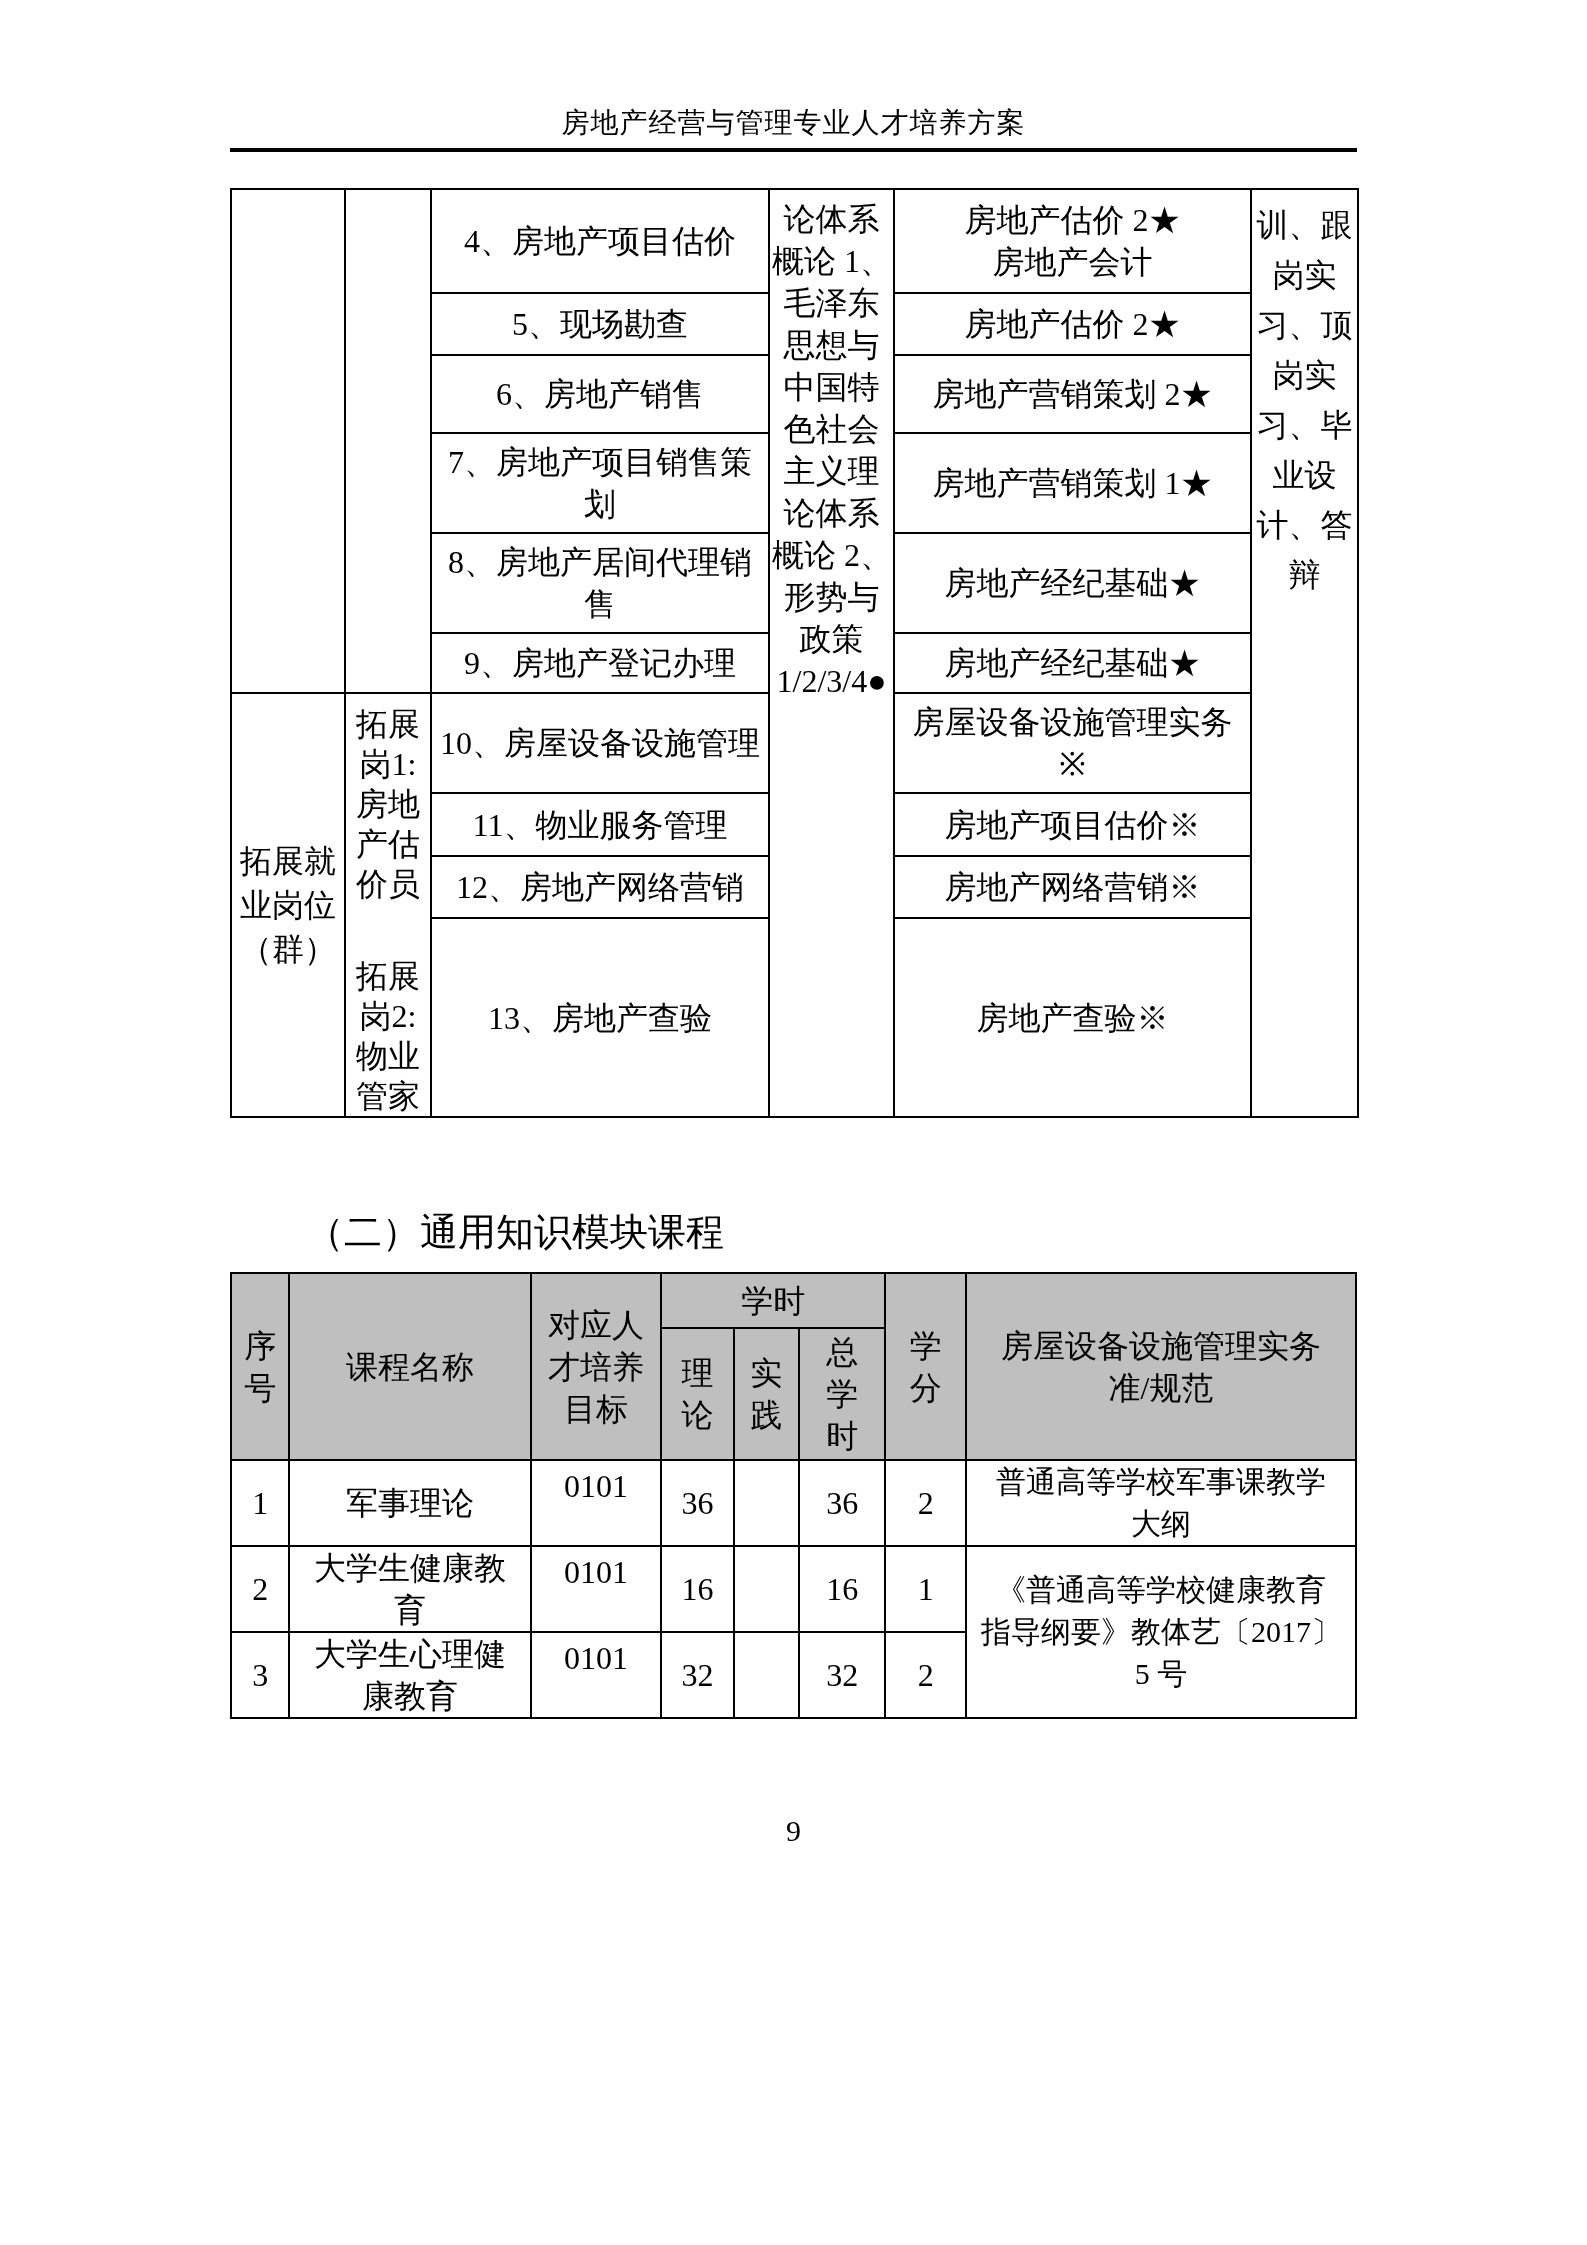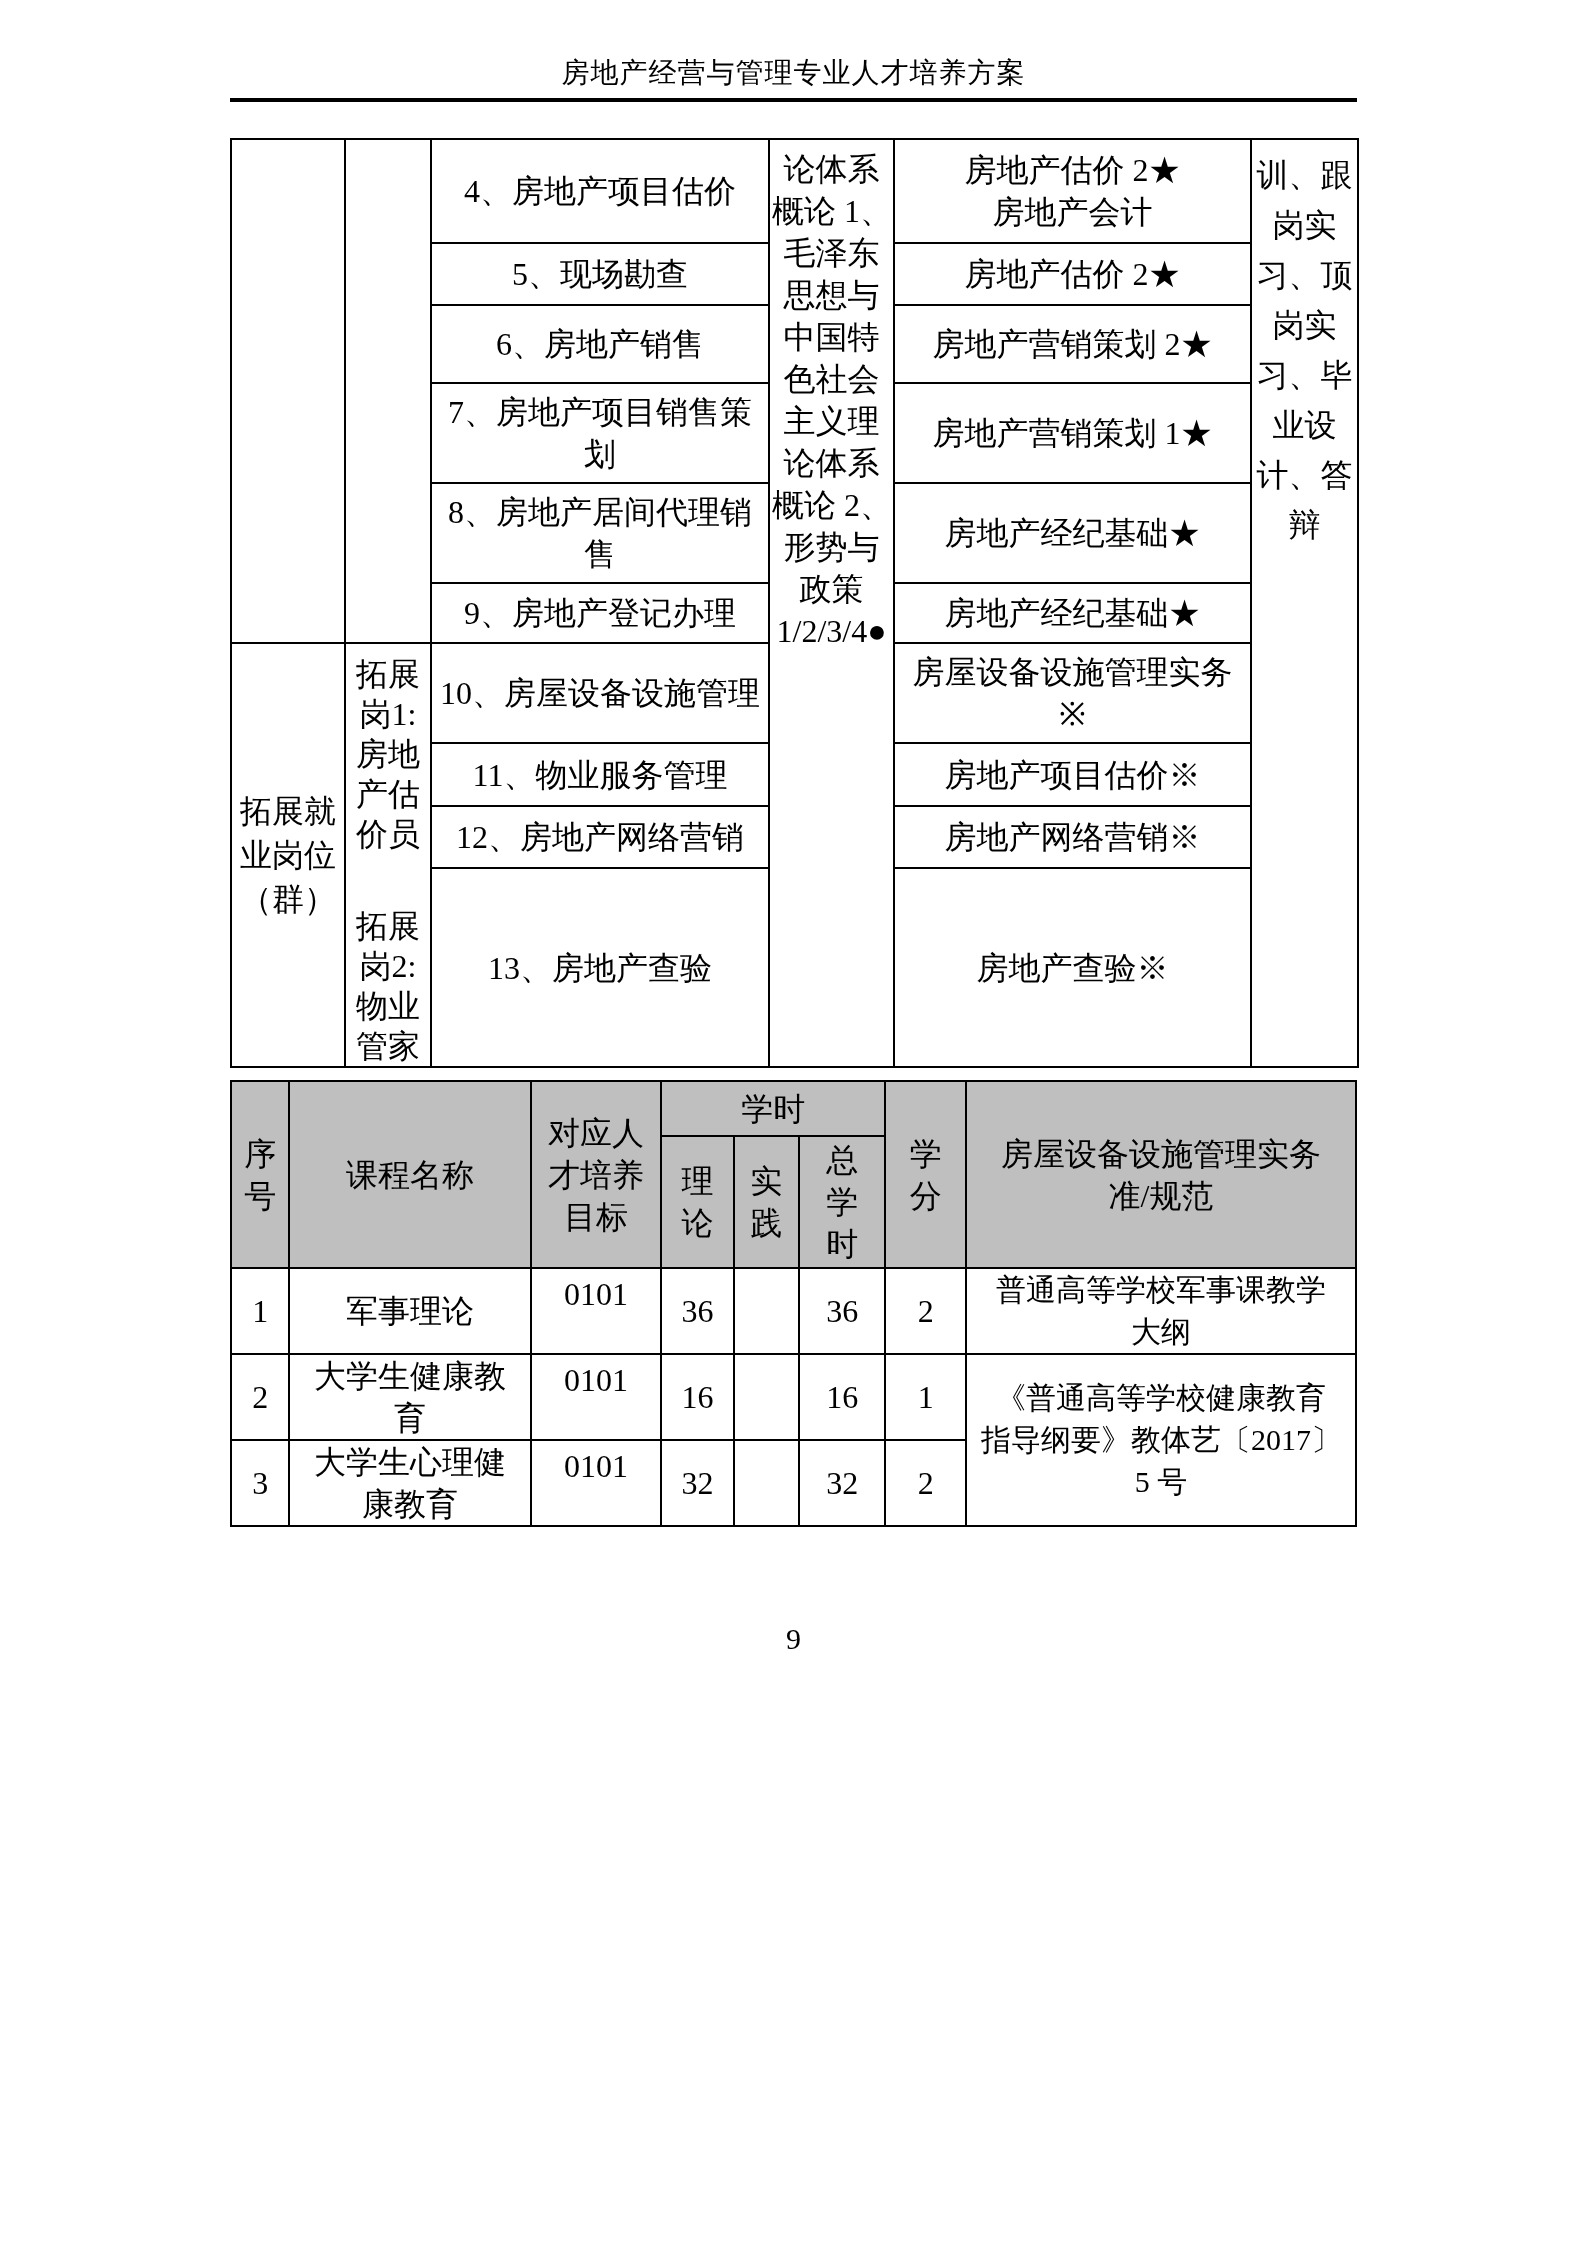--- a/index.html
+++ b/index.html
@@ -15,21 +15,21 @@
     position: relative;
     overflow: hidden;
   }
   .content {
     width: 1127px;
     margin: 0 auto;
   }
 
   
   .doc-header {
-    padding-top: 56px;
+    padding-top: 106px;
     padding-bottom: 8px;
     border-bottom: 4px solid #000;
     text-align: center;
   }
   .doc-header .title {
     font-size: 28px;
     line-height: 34px;
     letter-spacing: 1px;
   }
 
@@ -236,20 +236,21 @@
       <td class="pre">12、房地产网络营销</td>
       <td class="pre">房地产网络营销※</td>
     </tr>
     <tr>
       <td class="pre">13、房地产查验</td>
       <td class="pre">房地产查验※</td>
     </tr>
   </tbody>
     </table>
 
+  <div class="section-heading">（二）通用知识模块课程</div>
 
 
   <table class="t4">
     <colgroup>
       <col style="width:58px">
         <col style="width:240px">
         <col style="width:130px">
       <col style="width:72px">
         <col style="width:65px">
         <col style="width:86px">

